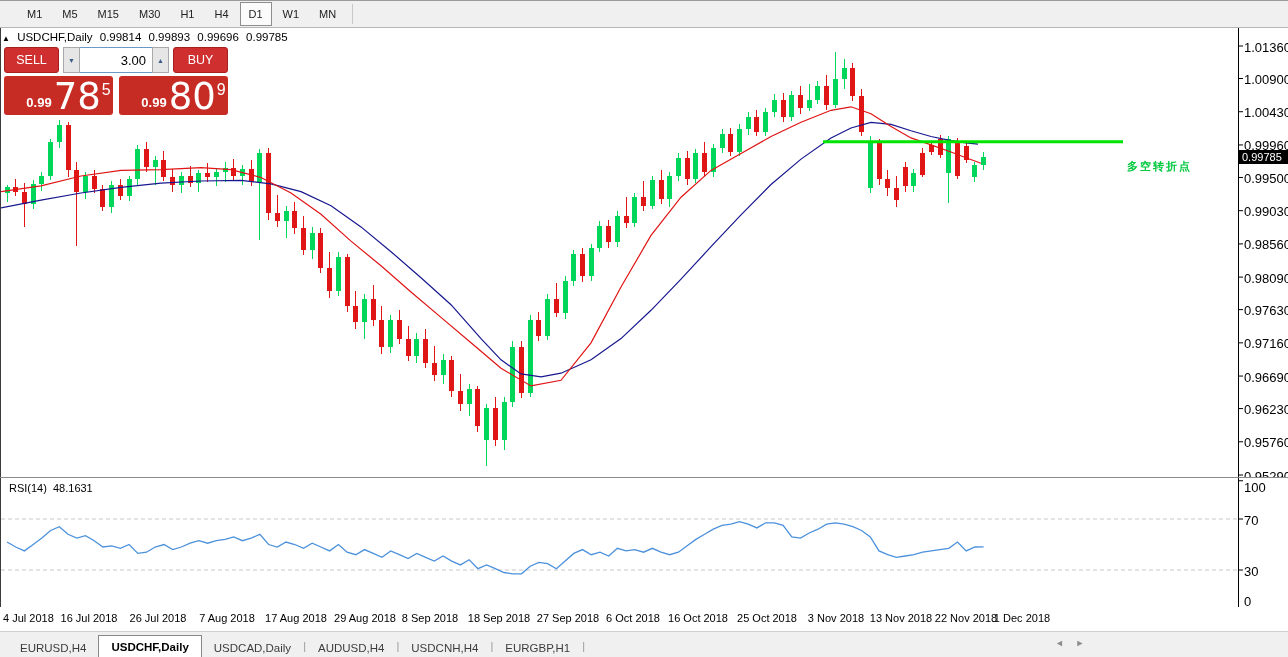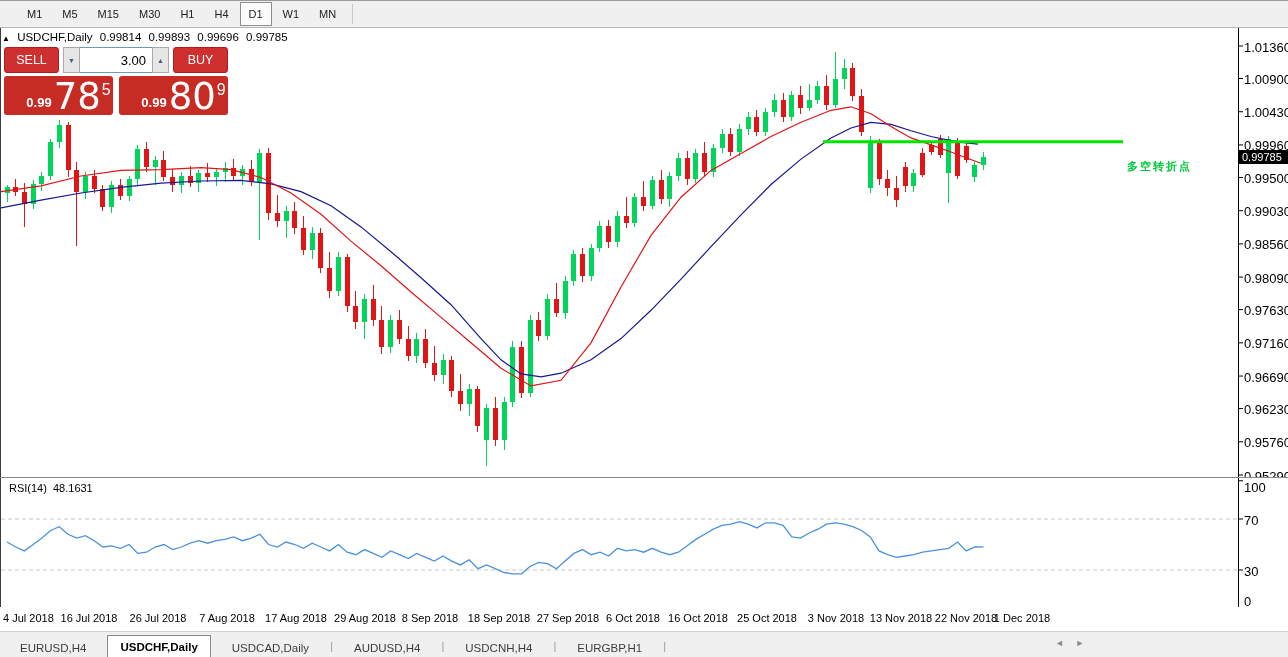--- a/index.html
+++ b/index.html
@@ -48,21 +48,21 @@
   #rsi-svg{position:absolute;left:0;top:0;}
   .rsi-label{position:absolute;left:8px;top:4px;font-size:11px;color:#000;}
   .rsi-label span{margin-right:3px;}
   
   #date-ticks{position:absolute;left:0;top:607px;}
   #date-axis{position:absolute;left:0;top:607px;width:1288px;height:24px;background:#fff;}
   #date-axis div{position:absolute;top:5px;font-size:11px;color:#000;white-space:nowrap;}
   
   .tabbar{position:absolute;left:0;top:631px;width:1288px;height:26px;background:#f0f0f0;
     border-top:1px solid #cfcfcf;display:flex;align-items:flex-end;}
-  #tabs{display:flex;align-items:flex-end;padding-left:8px;height:24px;gap:9px;}
+  #tabs{display:flex;align-items:flex-end;padding-left:8px;height:24px;}
   .tab{height:20px;line-height:20px;padding:0 12px;font-size:11.5px;color:#3c3c3c;cursor:pointer;white-space:nowrap;}
   .tab.sel{background:#fff;border:1px solid #888;border-bottom:none;height:22px;line-height:22px;
     color:#000;font-weight:700;}
   .tab-sep{color:#9a9a9a;align-self:center;font-size:11px;}
   .tab-arrows{position:absolute;left:1055px;top:6px;font-size:9px;color:#8d8d8d;}
   .tab-arrows span{margin-right:9px;cursor:pointer;}
 </style>
 </head>
 <body>
 

